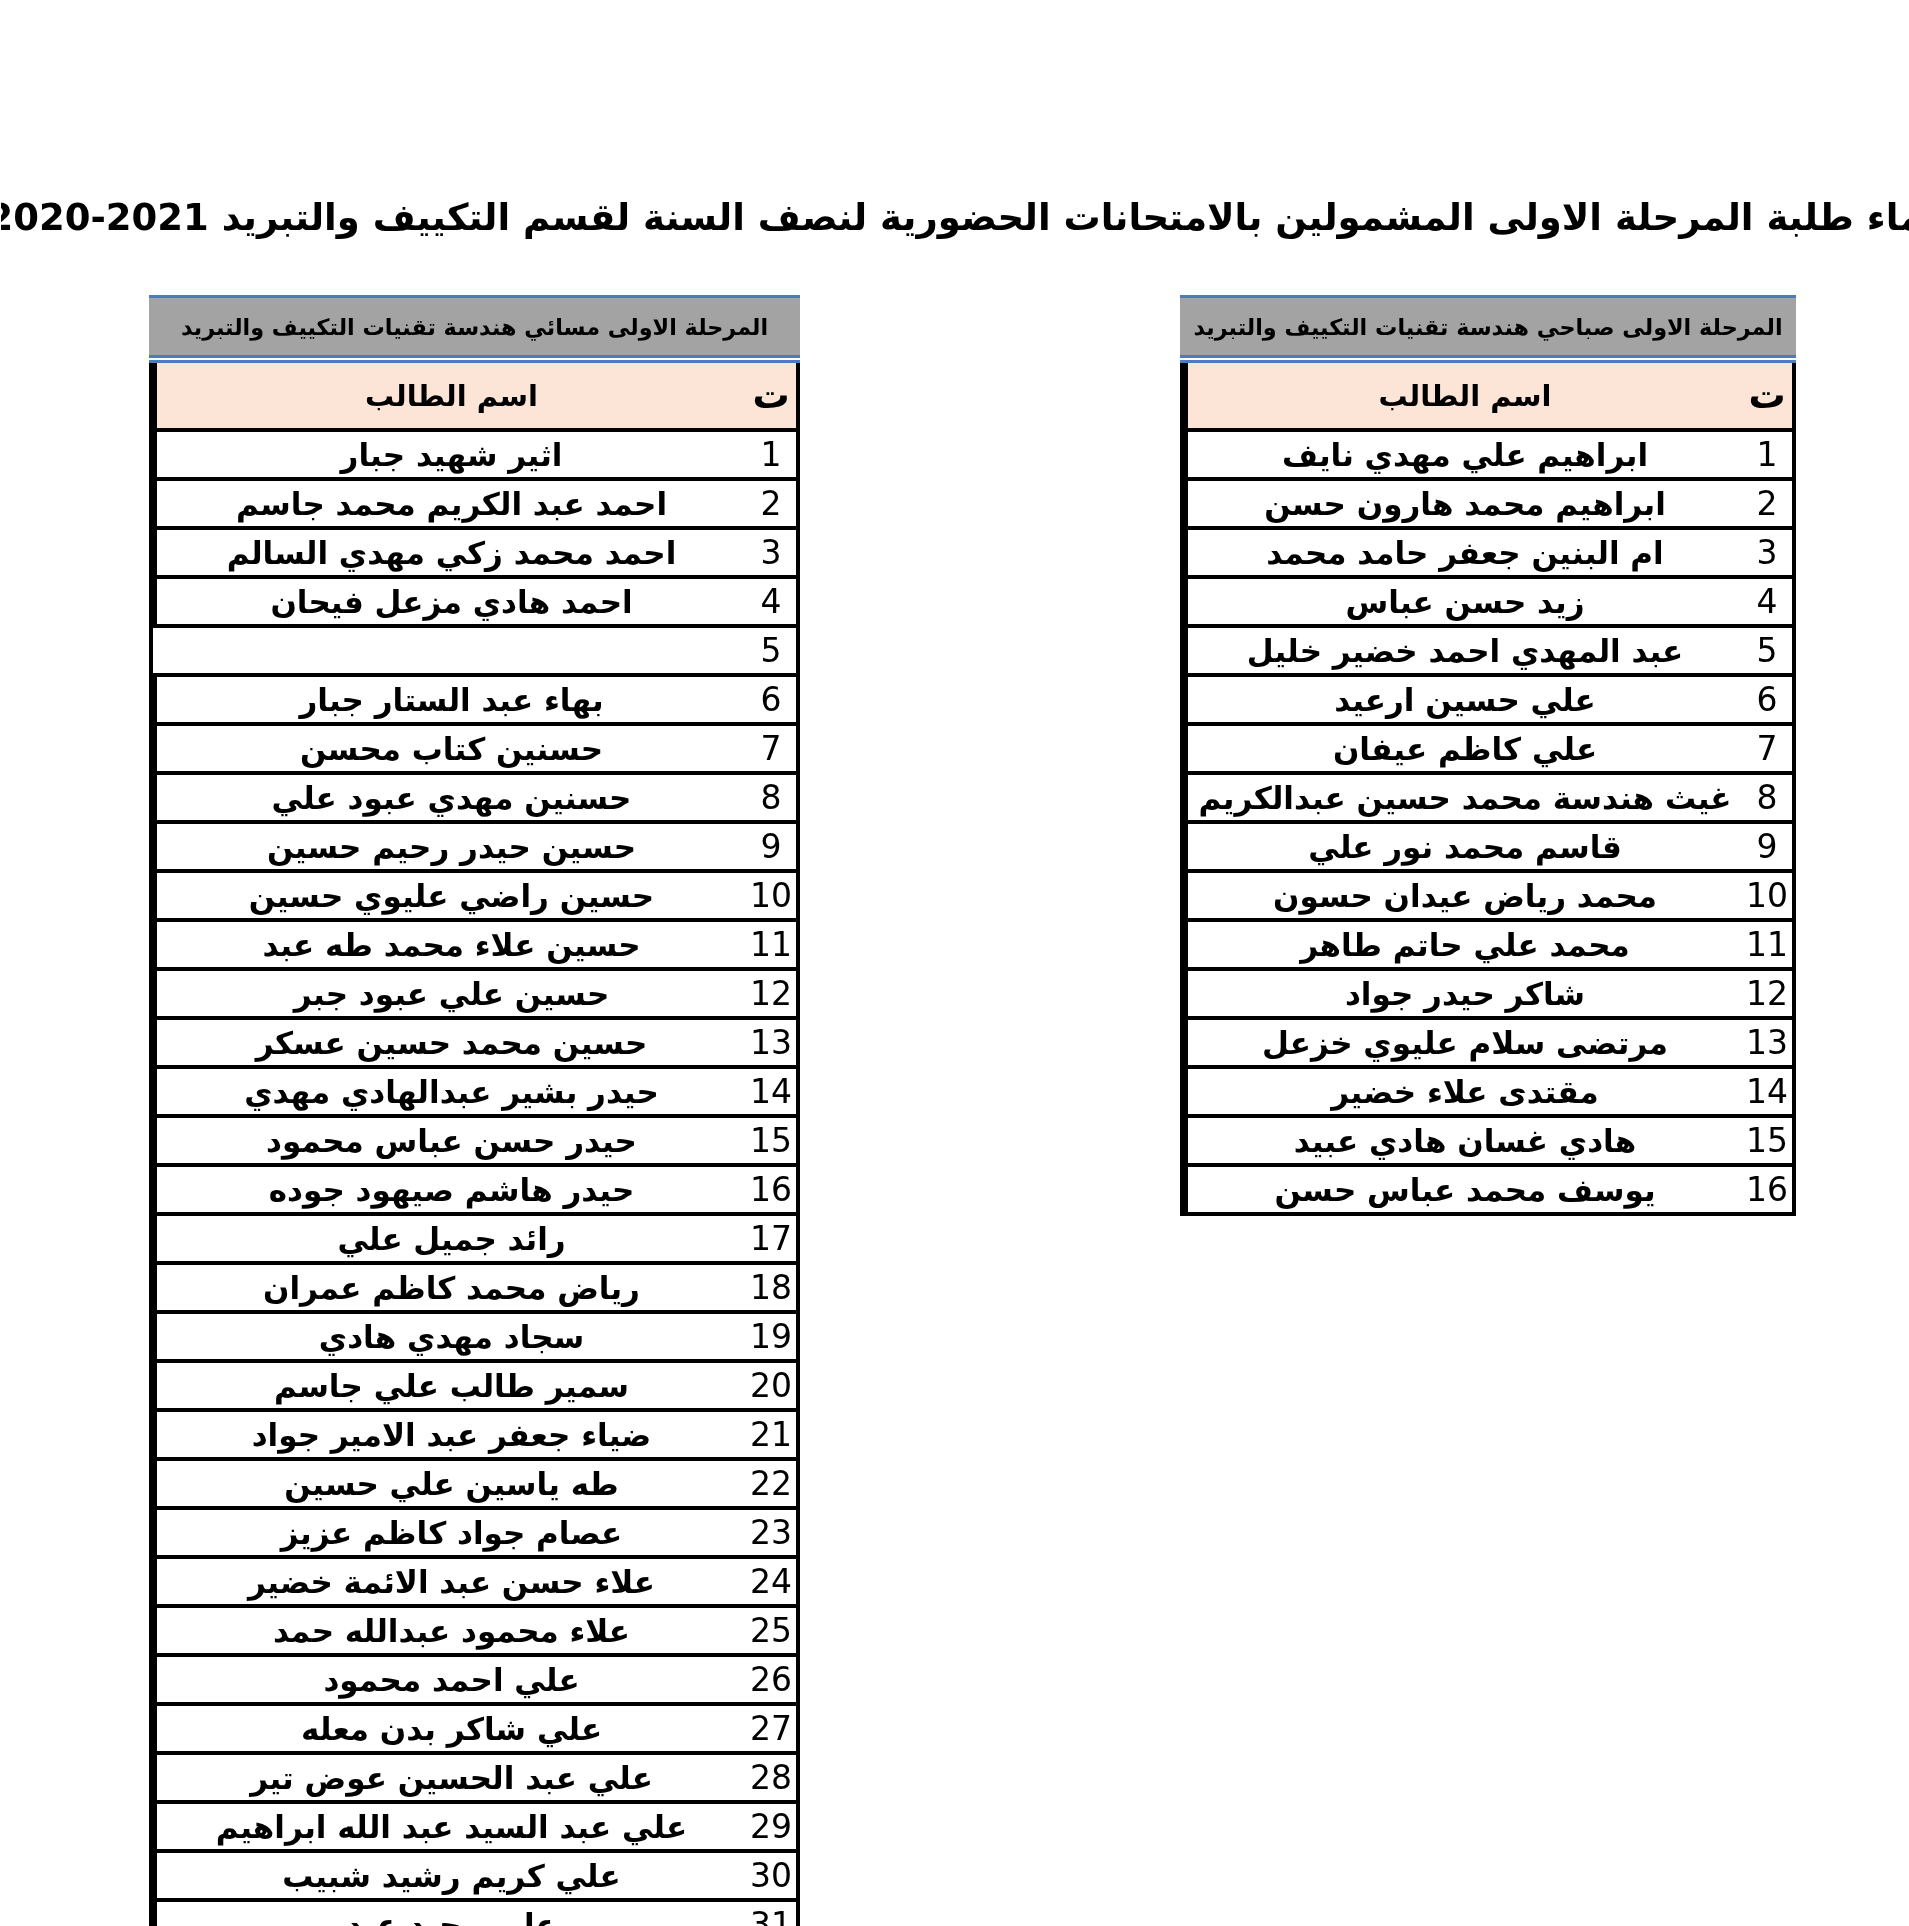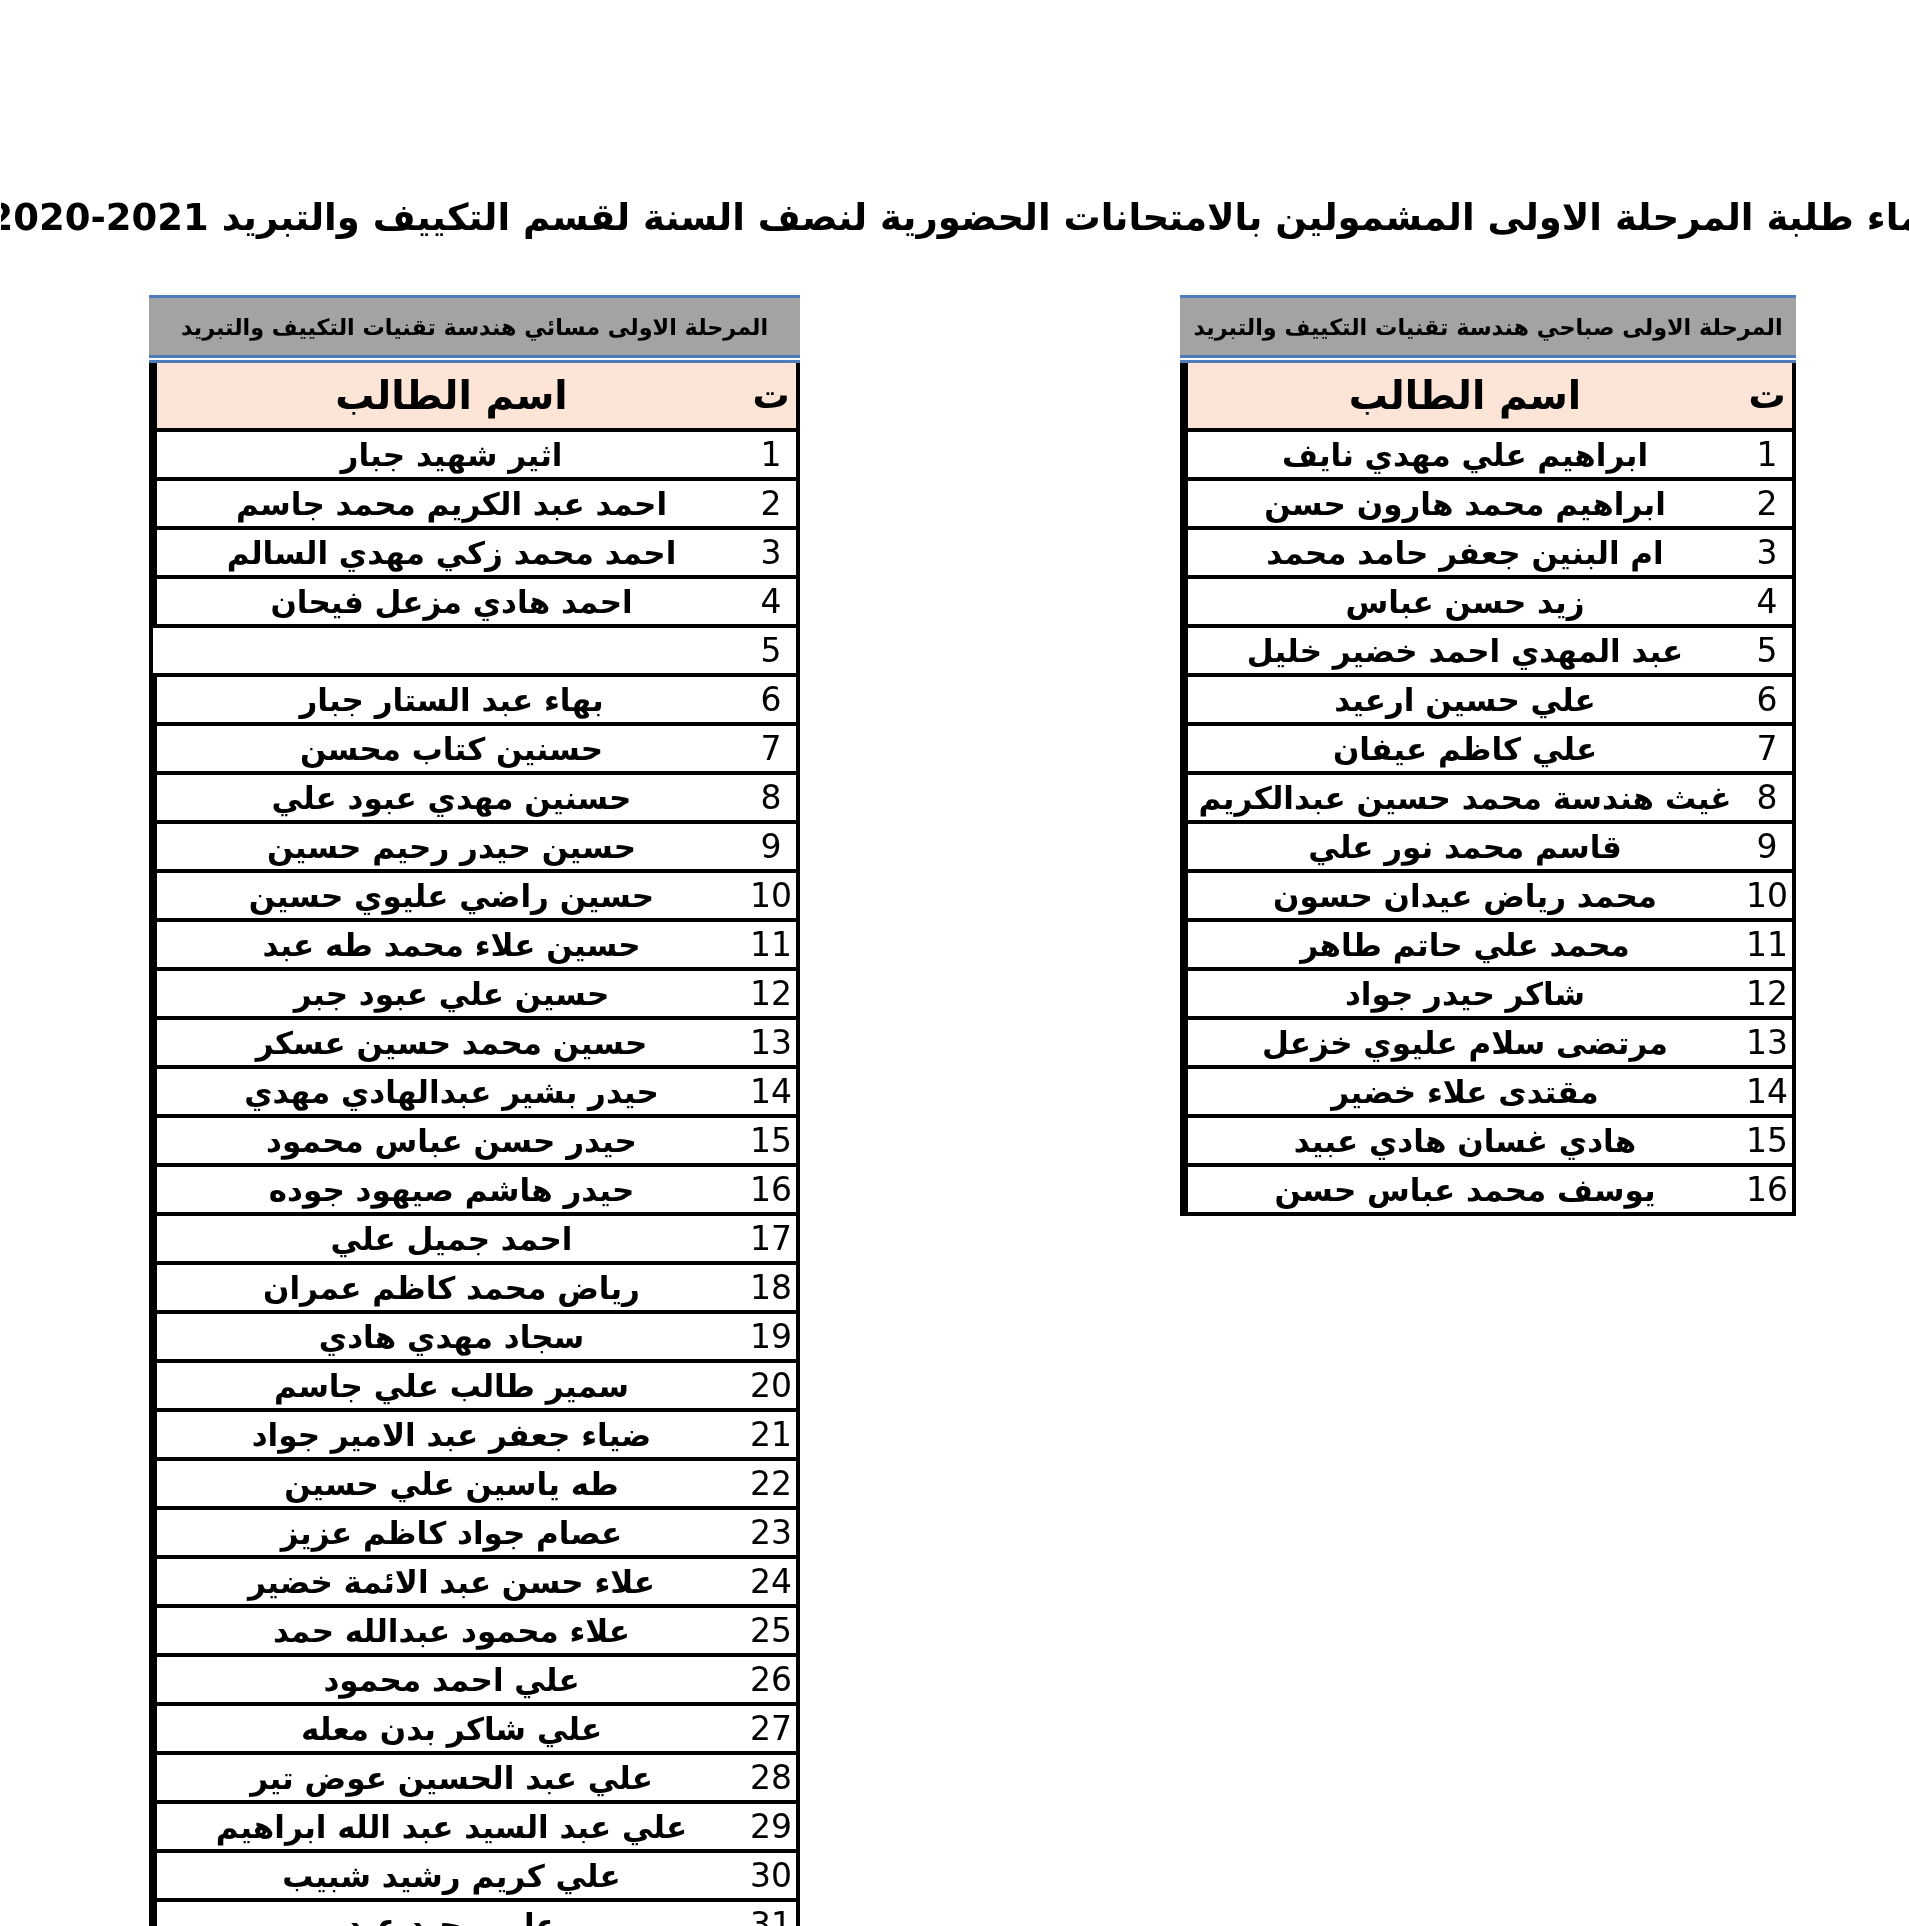--- a/index.html
+++ b/index.html
@@ -73,21 +73,21 @@
     flex:0 0 50px;
     border-left:none;
   }
   .cell-name{
     flex:1 1 auto;
     border-left:4.2px solid var(--ink); 
   }
   .trow .cell-name{ order:2;font-weight:bold; }
   .trow .cell-no{ order:1; }
   .head .cell-name{
-    font-size:39px; font-weight:bold;
+    font-size:29px; font-weight:bold;
   }
   .head .cell-no{
     font-size:37px; font-weight:bold;
   }
   .data .cell-name{
     font-size:31px;
     white-space:nowrap;
   }
   .data .cell-no{
     font-size:33px;
@@ -271,21 +271,21 @@
         <div class="cell cell-name">حيدر حسن عباس محمود</div>
       </div>
 
       <div class="trow data">
         <div class="cell cell-no">16</div>
         <div class="cell cell-name">حيدر هاشم صيهود جوده</div>
       </div>
 
       <div class="trow data">
         <div class="cell cell-no">17</div>
-        <div class="cell cell-name">احمد جميل علي</div>
+        <div class="cell cell-name">رائد جميل علي</div>
       </div>
 
       <div class="trow data">
         <div class="cell cell-no">18</div>
         <div class="cell cell-name">رياض محمد كاظم عمران</div>
       </div>
 
       <div class="trow data">
         <div class="cell cell-no">19</div>
         <div class="cell cell-name">سجاد مهدي هادي</div>

